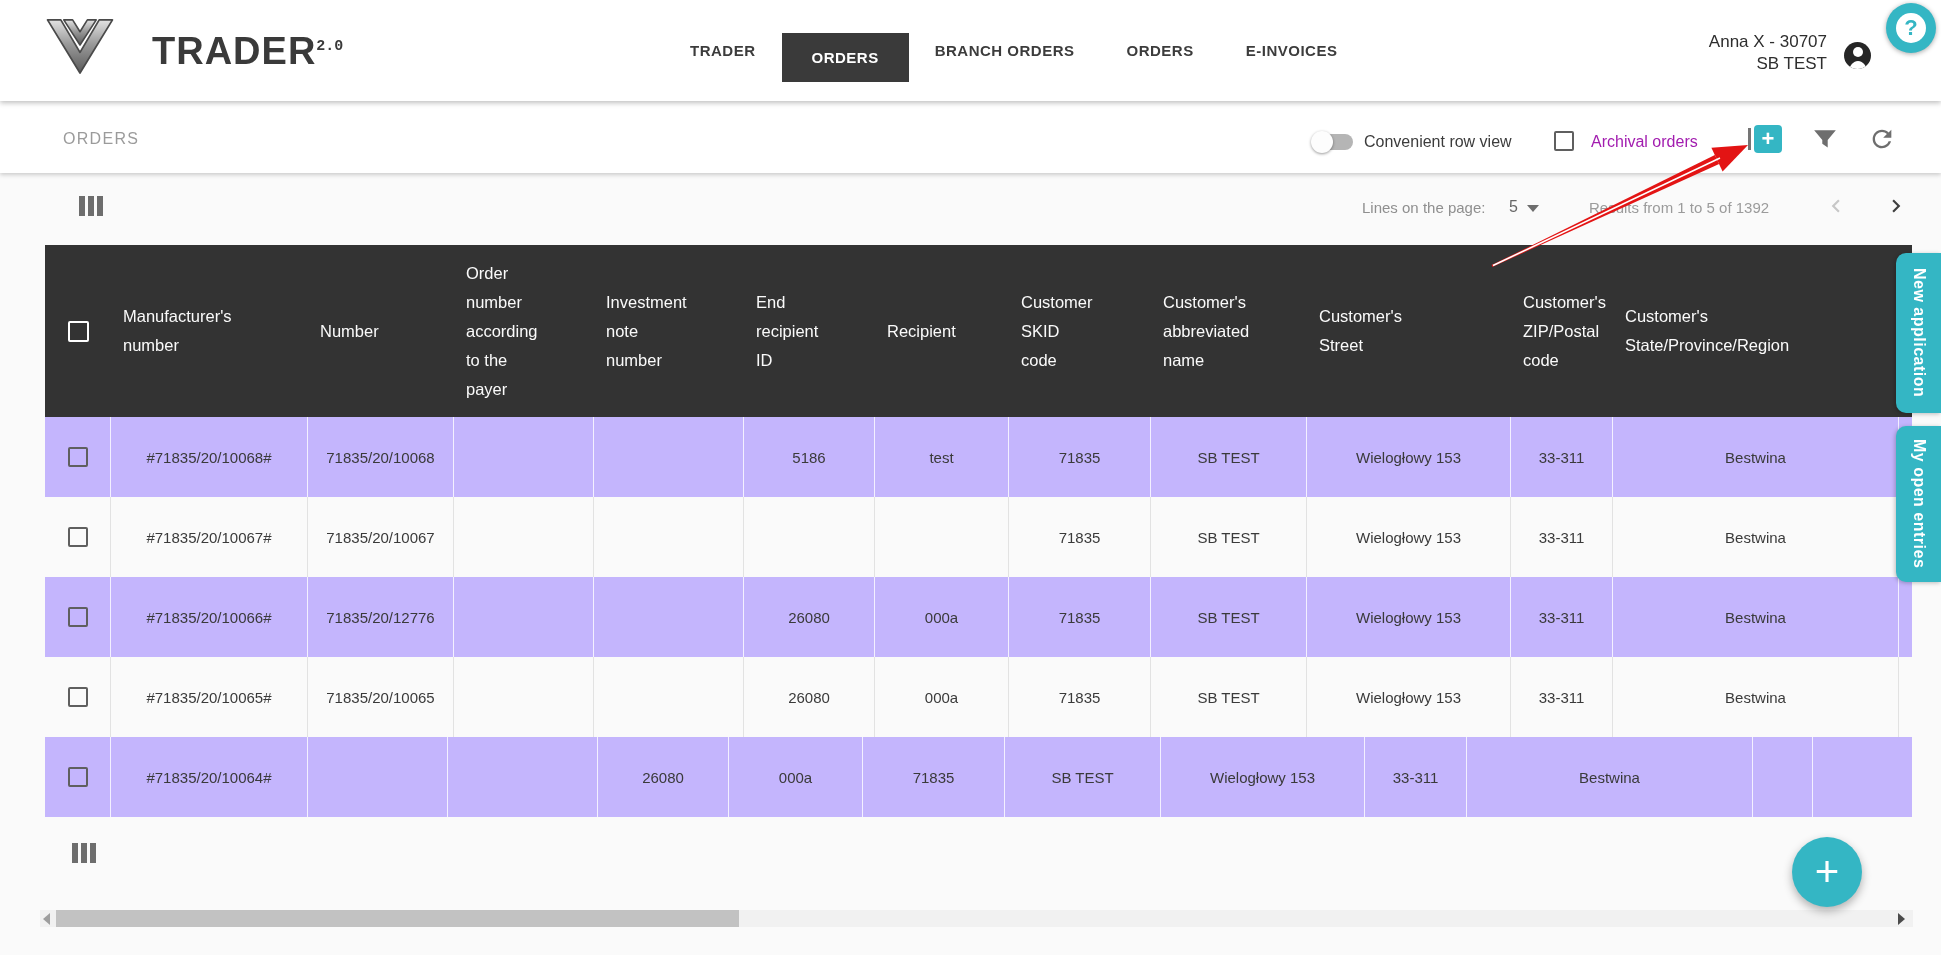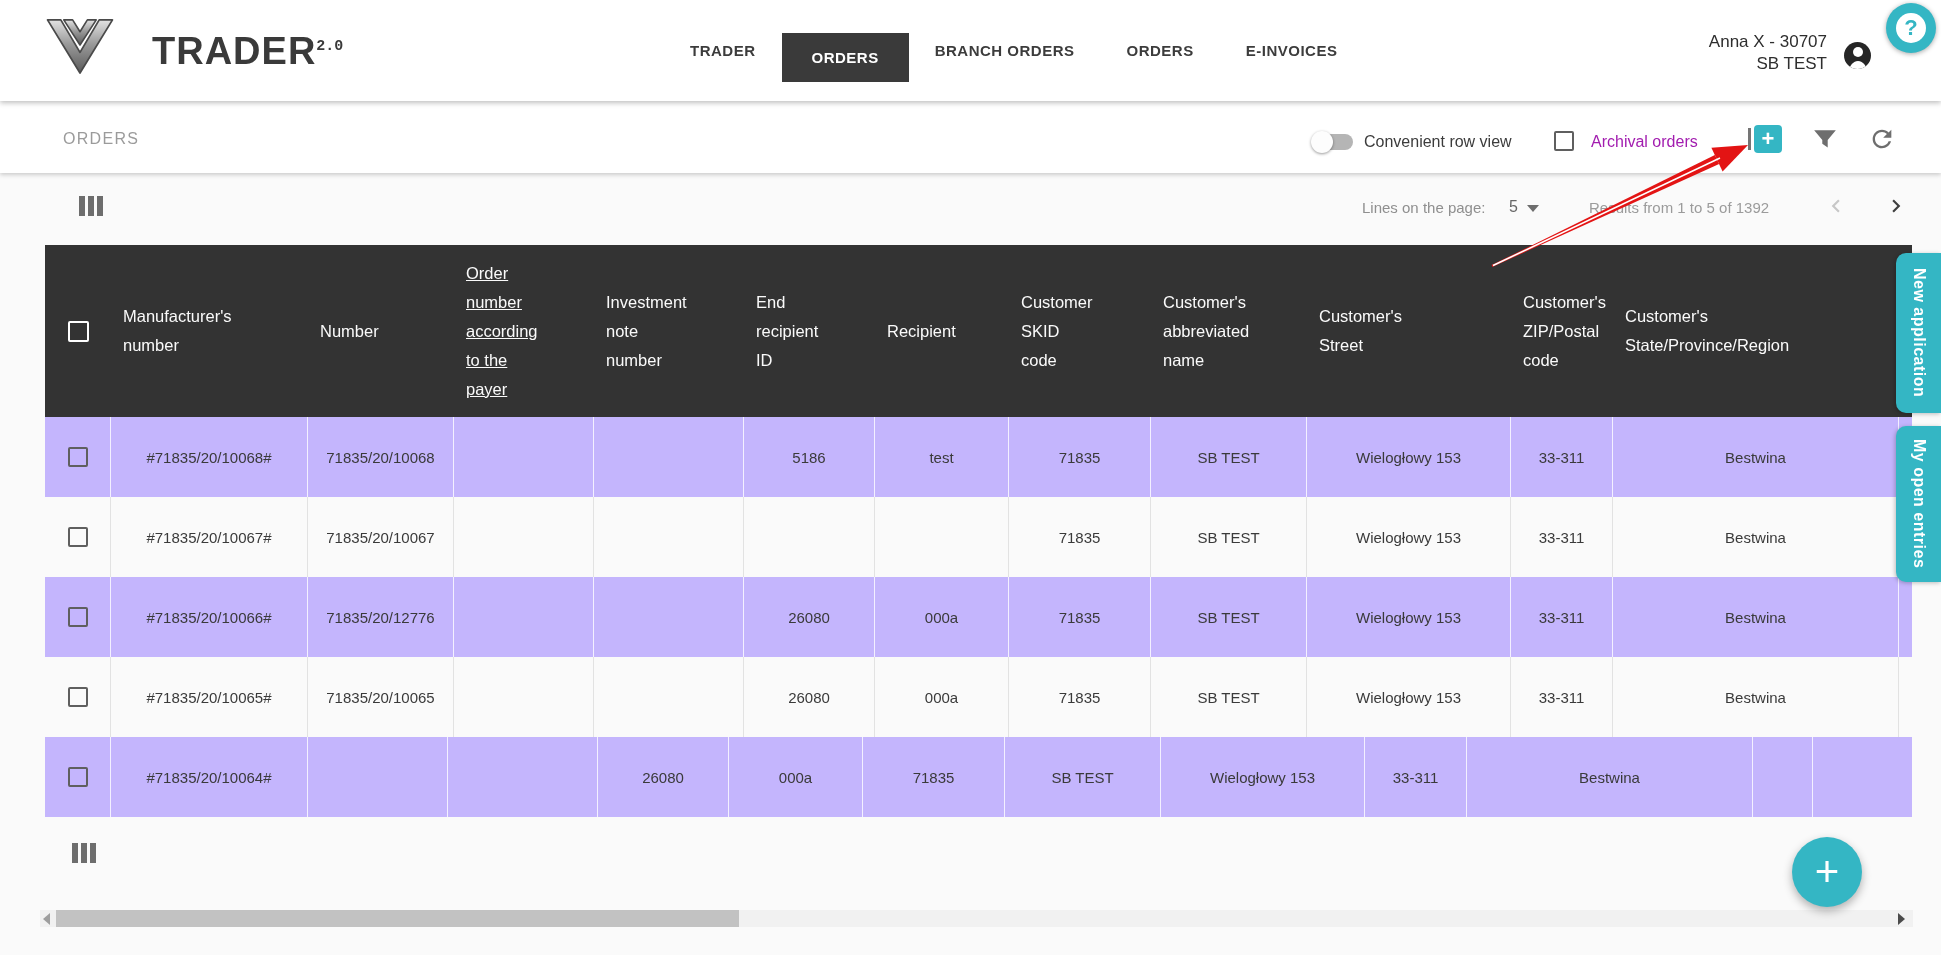--- a/index.html
+++ b/index.html
@@ -211,21 +211,21 @@
     <path d="M8.6 7.4 13.2 12l-4.6 4.6 1.4 1.4 6-6-6-6z" fill="#3f3f3f"></path>
   </svg>
 </section>
 
 <section class="orders-table">
   <div class="thead">
       <div class="th sel" style="width: 66px;"><div class="hdr-checkbox"></div></div>
       <div class="th" style="width: 197px;">Manufacturer's
 number</div>
       <div class="th" style="width: 146px;">Number</div>
-      <div class="th" style="width: 140px; text-decoration: underline;">Order
+      <div class="th" style="width: 140px;">Order
 number
 according
 to the
 payer</div>
       <div class="th" style="width: 150px;">Investment
 note
 number</div>
       <div class="th" style="width: 131px;">End
 recipient
 ID</div>

